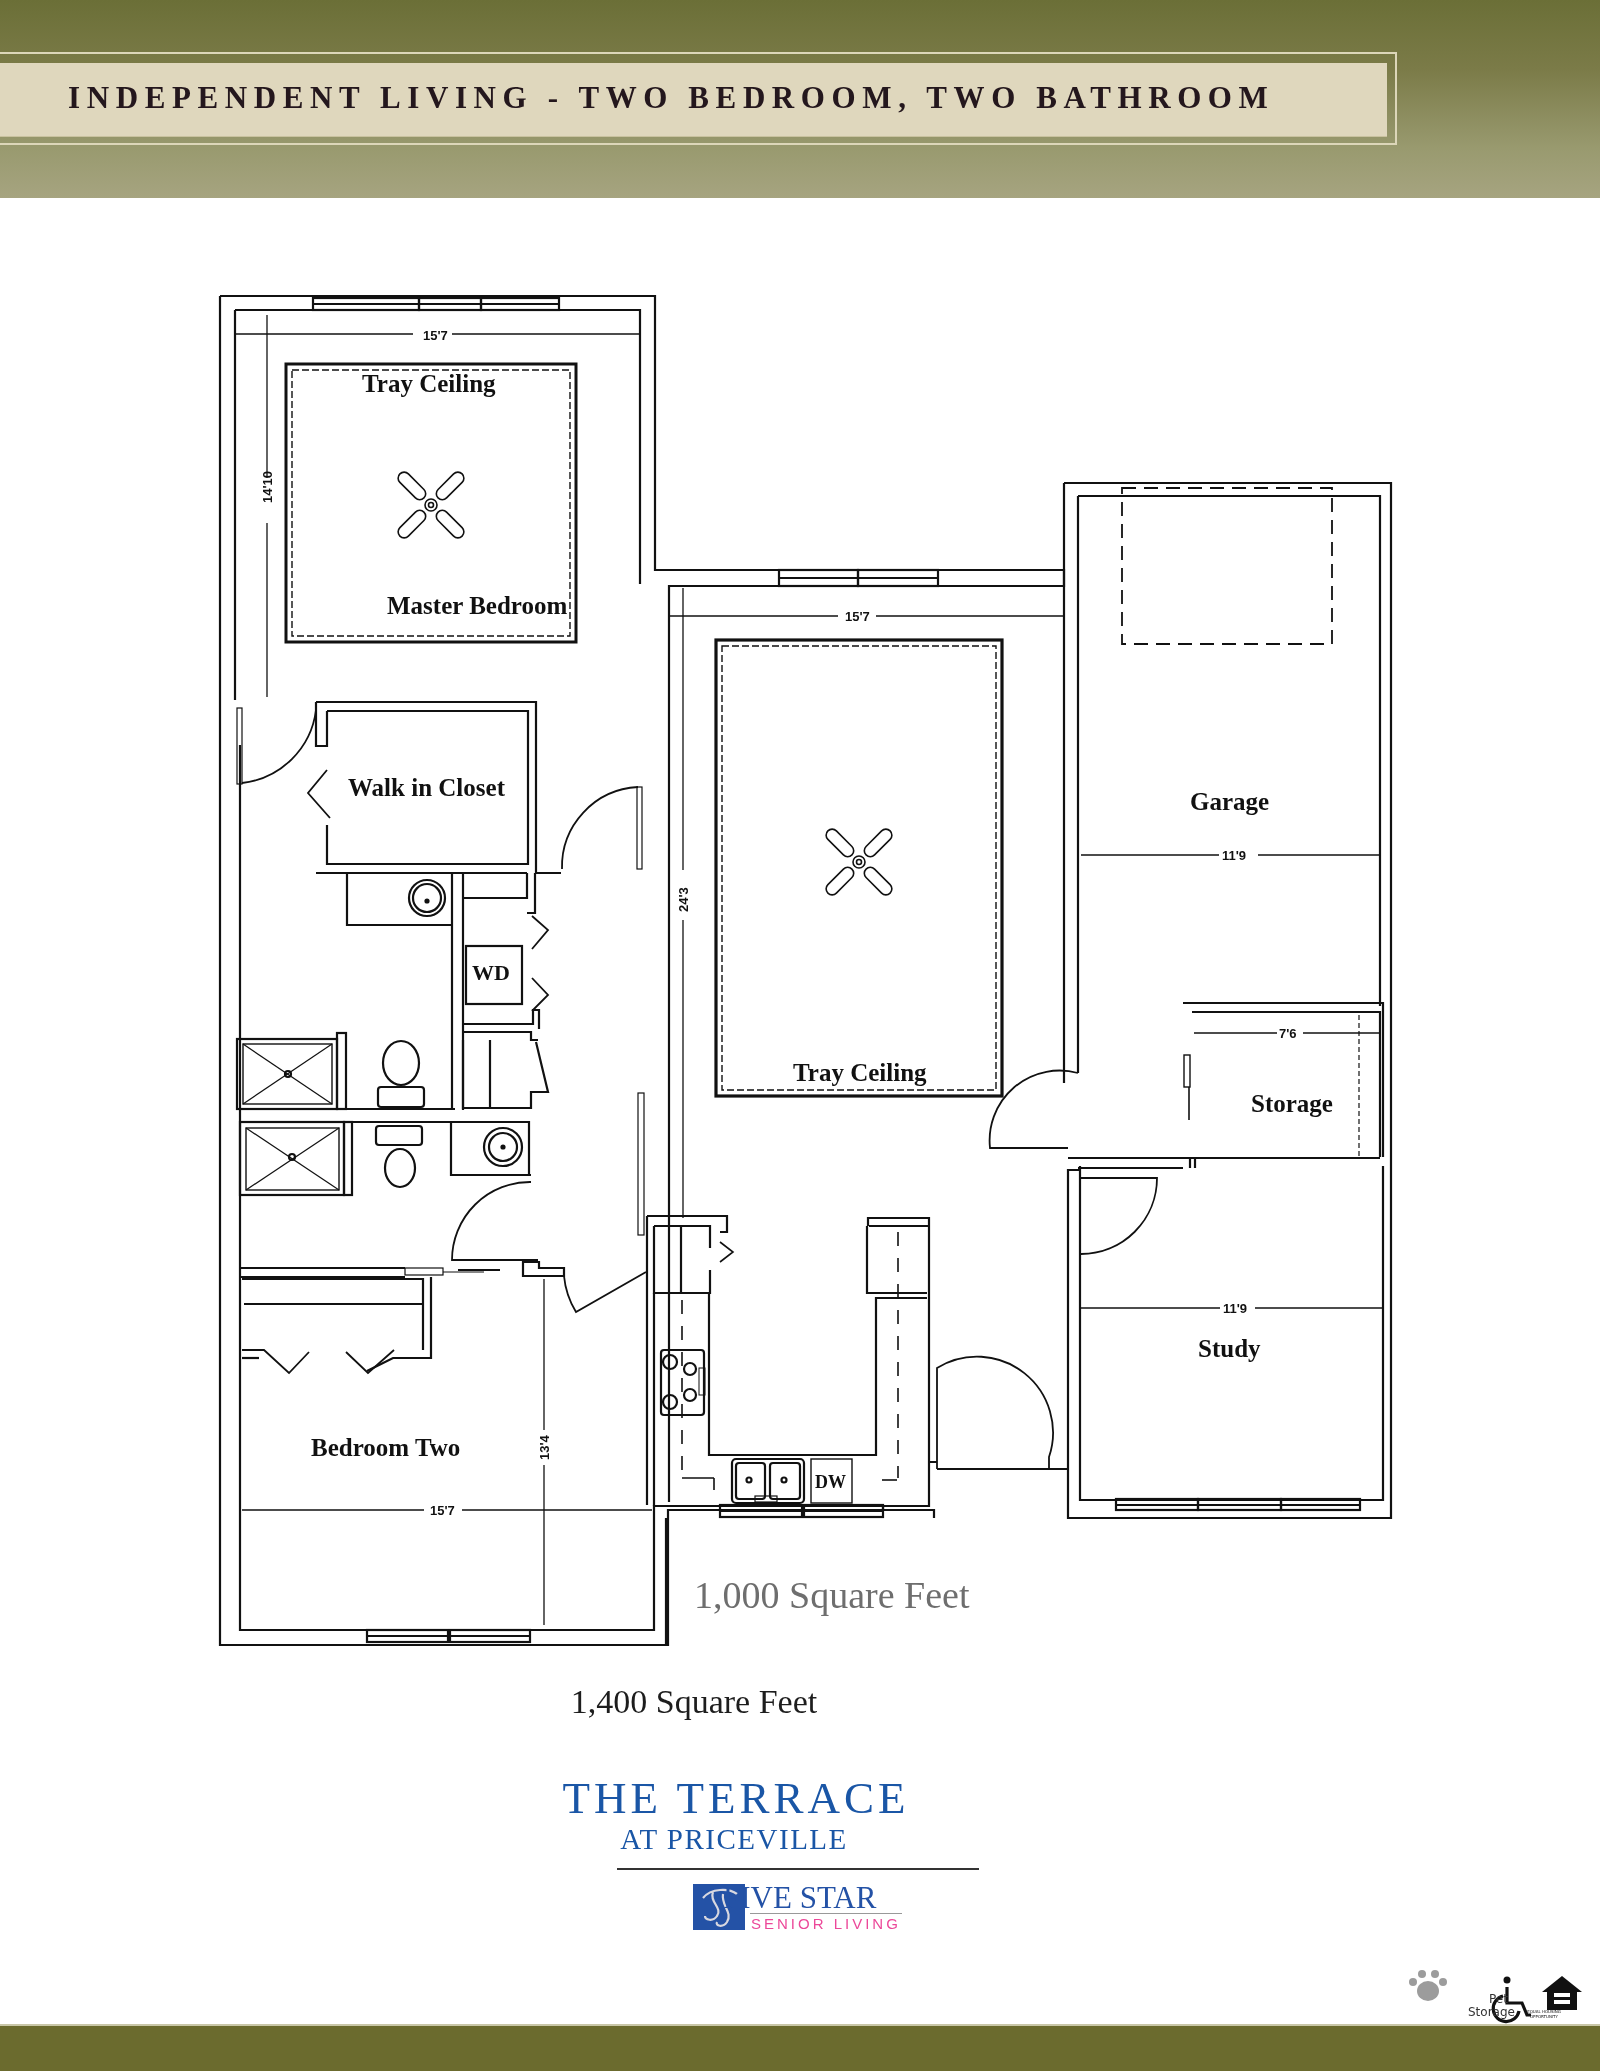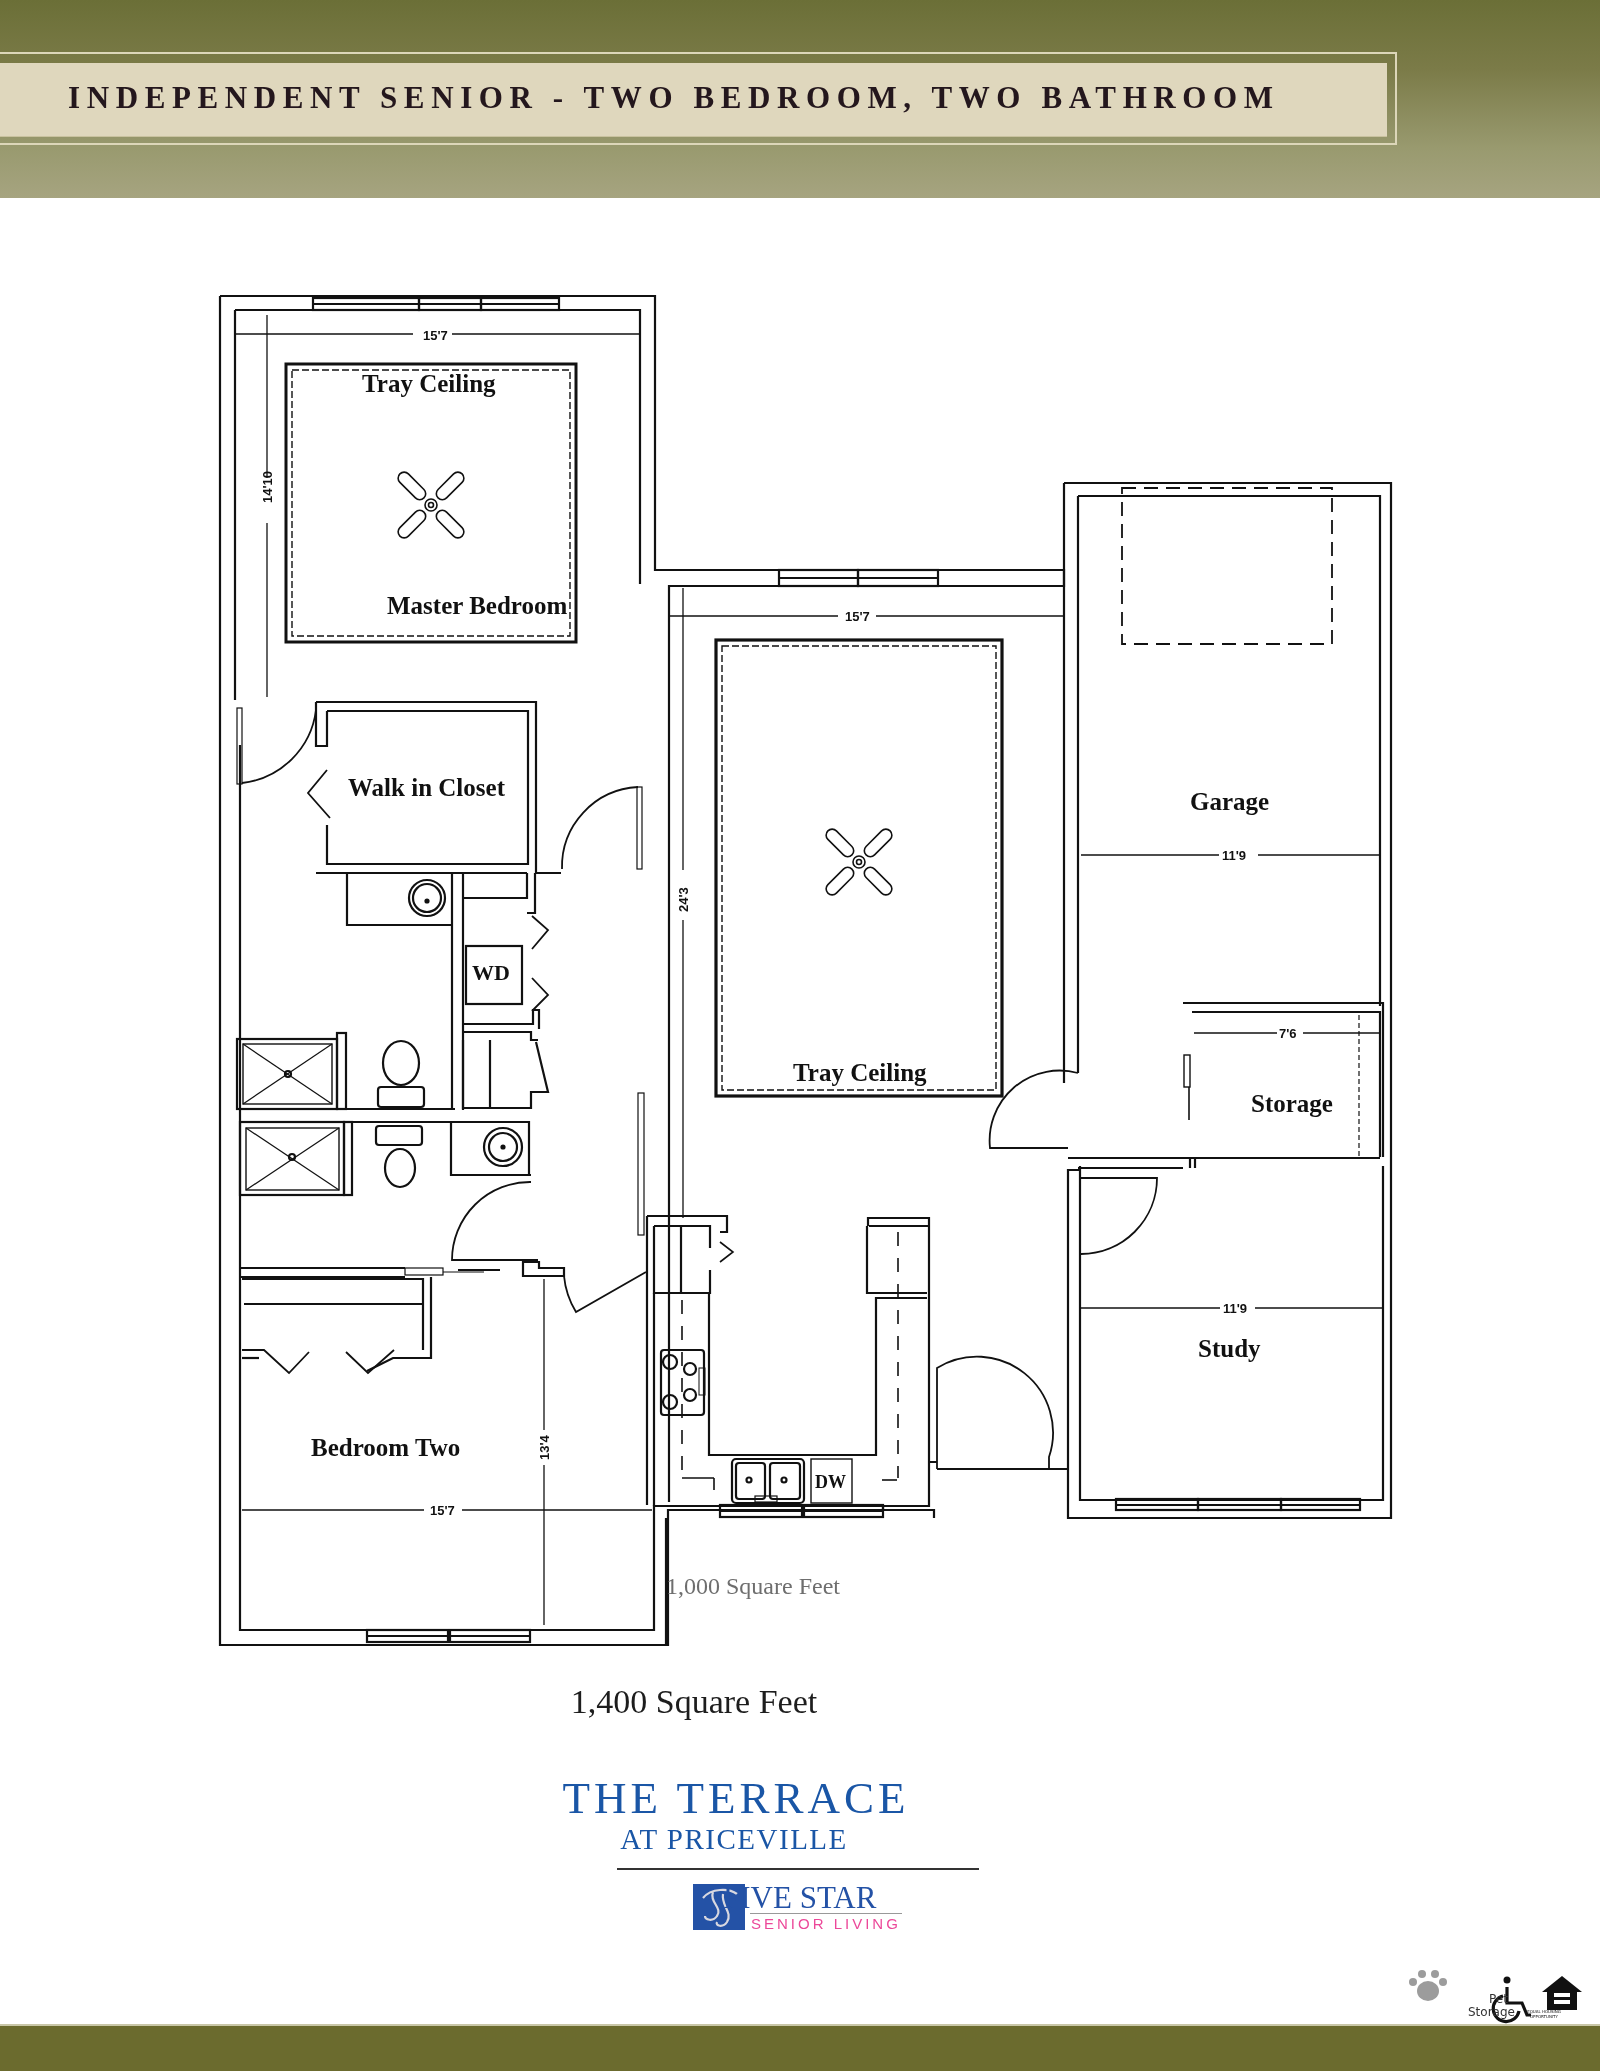--- a/index.html
+++ b/index.html
@@ -22,21 +22,21 @@
   }
   .title-text {
     position: absolute; left: 68px; top: 80px;
     font-size: 31px; font-weight: bold; letter-spacing: 6.6px; color: #24171d;
     white-space: nowrap;
   }
   .plan-svg { position: absolute; left: 0; top: 0; }
   .room-label { font-family: "Liberation Serif", serif; font-weight: bold; fill: #111; }
   .dim { font-family: "Liberation Sans", sans-serif; font-weight: bold; fill: #111; font-size: 13px; }
   .sqft-ghost {
-    position: absolute; left: 666px; top: 1573px; font-size: 24px; color: #6e6e6e;
+    position: absolute; left: 666px; top: 1573px; font-size: 38px; color: #6e6e6e; padding-left: 28px;
   }
   .sqft {
     position: absolute; left: 0; width: 1388px; top: 1683px; text-align: center;
     font-size: 34px; color: #1d1d1d;
   }
   .brand-1 {
     position: absolute; left: 0; width: 1472px; top: 1772px; text-align: center;
     font-size: 45px; color: #1a56a6; letter-spacing: 4px;
   }
   .brand-2 {
@@ -69,21 +69,21 @@
     position: absolute; left: 0; top: 2024px; width: 1600px; height: 47px; background: #6b6b2e;
     border-top: 2px solid #c9c7a8;
   }
 </style>
 </head>
 <body>
 
 <div class="header-band"></div>
 <div class="title-frame"></div>
 <div class="title-box"></div>
-<div class="title-text">INDEPENDENT SENIOR - TWO BEDROOM, TWO BATHROOM</div>
+<div class="title-text">INDEPENDENT LIVING - TWO BEDROOM, TWO BATHROOM</div>
 
 <svg class="plan-svg" width="1600" height="2071" viewBox="0 0 1600 2071" xmlns="http://www.w3.org/2000/svg">
   <g fill="none" stroke="#111" stroke-width="2.2" stroke-linejoin="miter">
 
     <path d="M220 296 H655 V570 H1064 V586 H669 V1502"></path>
     <path d="M235 310 H640 V584"></path>
     <path d="M220 296 V1645 H668 V1510 H934 V1518"></path>
     <path d="M235 310 V700"></path>
     <path d="M240 745 V1630 H654 V1505"></path>
 

